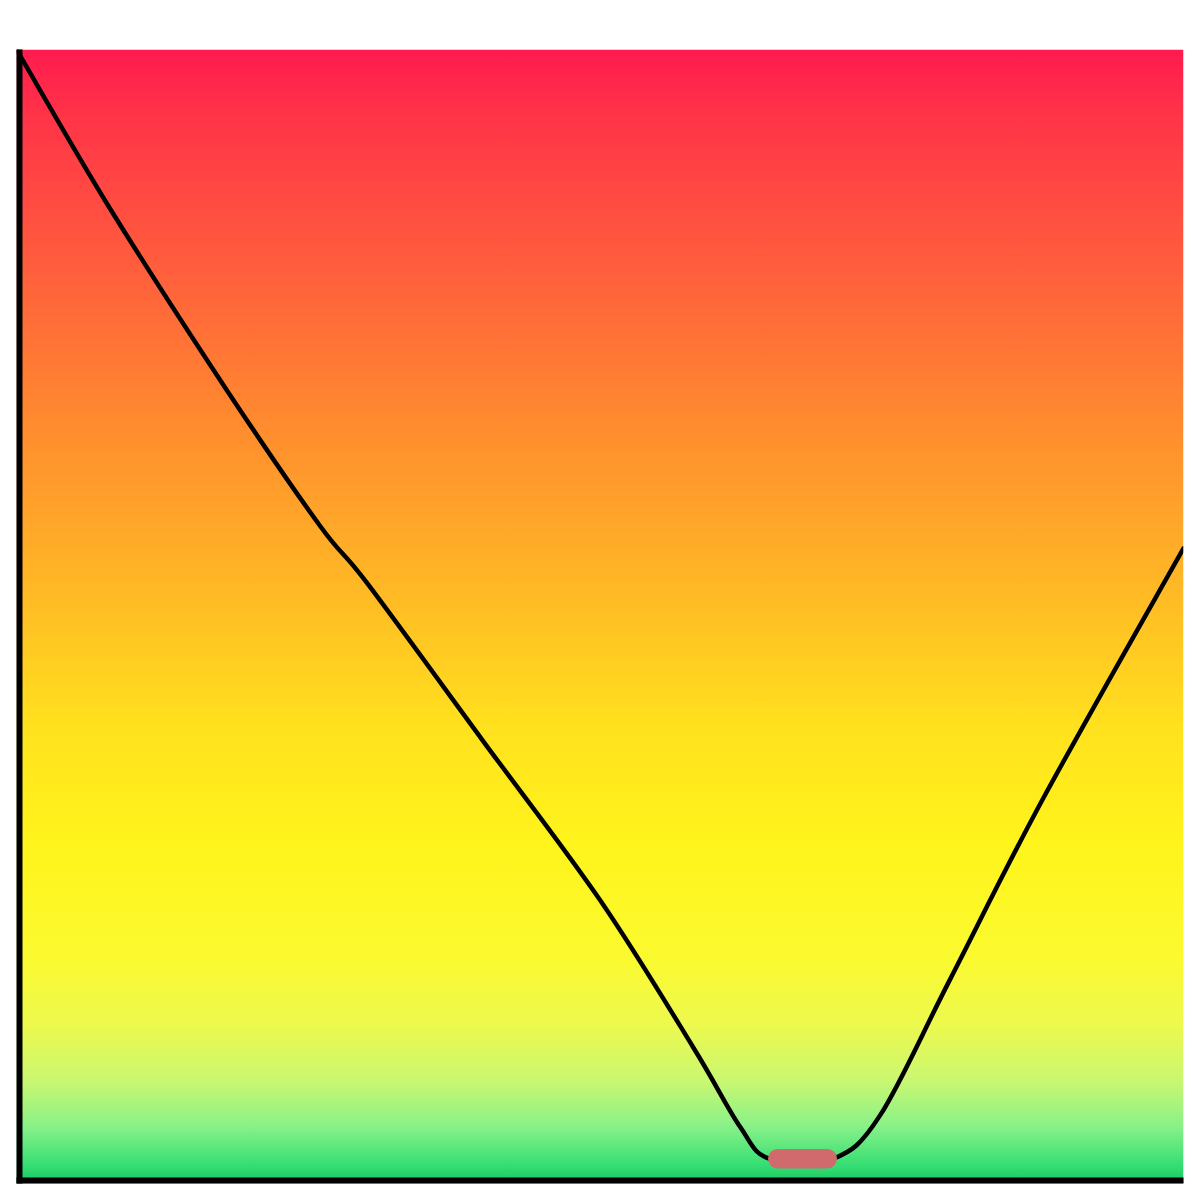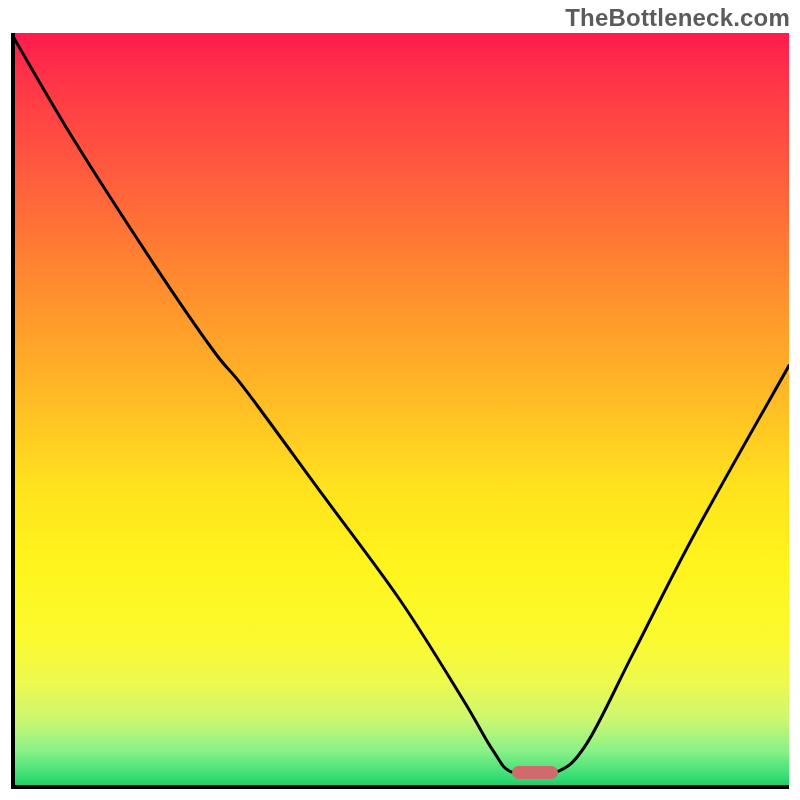--- a/index.html
+++ b/index.html
@@ -86,21 +86,20 @@
     border-radius: 7px;
     background: #d16a6c;
     z-index: 3;
   }
 </style>
 </head>
 <body>
 
 <div class="frame">
 
-  <div class="watermark">TheBottleneck.com</div>
 
   <div class="plot-area">
     <div class="gradient"></div>
 
     <svg class="curve" viewBox="0 0 778 756" preserveAspectRatio="none">
       <path fill="none" stroke="#000000" stroke-width="3" stroke-linejoin="round" stroke-linecap="round" d="M 0.0 0.0 C 10.4 17.6, 38.9 68.0, 62.2 105.8 C 85.6 143.6, 116.7 191.5, 140.0 226.8 C 163.4 262.1, 186.7 296.1, 202.3 317.5 C 217.8 338.9, 215.2 331.4, 233.4 355.3 C 251.6 379.3, 285.3 425.9, 311.2 461.2 C 337.1 496.4, 365.7 533.0, 389.0 567.0 C 412.3 601.0, 435.7 640.1, 451.2 665.3 C 466.8 690.5, 473.9 705.9, 482.4 718.2 C 490.8 730.5, 491.4 735.8, 501.8 739.4 C 512.2 742.9, 532.3 744.2, 544.6 739.4 C 556.9 734.6, 562.8 730.5, 575.7 710.6 C 588.7 690.7, 604.2 655.2, 622.4 619.9 C 640.6 584.6, 658.7 546.8, 684.6 499.0 C 710.6 451.1, 762.4 360.4, 778.0 332.6"></path>
     </svg>
 
     <div class="marker" style="left: 500.643px; top: 732.612px; width: 45.902px; background: rgb(209, 106, 108);"></div>
   </div>

